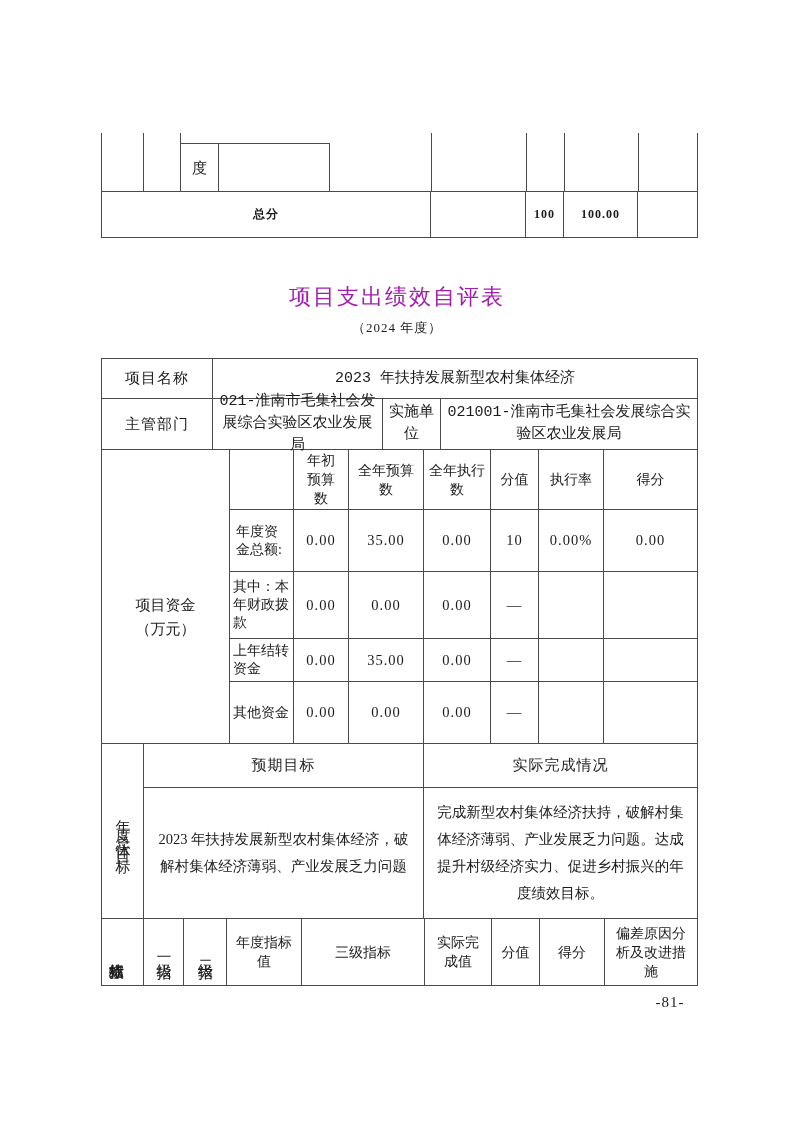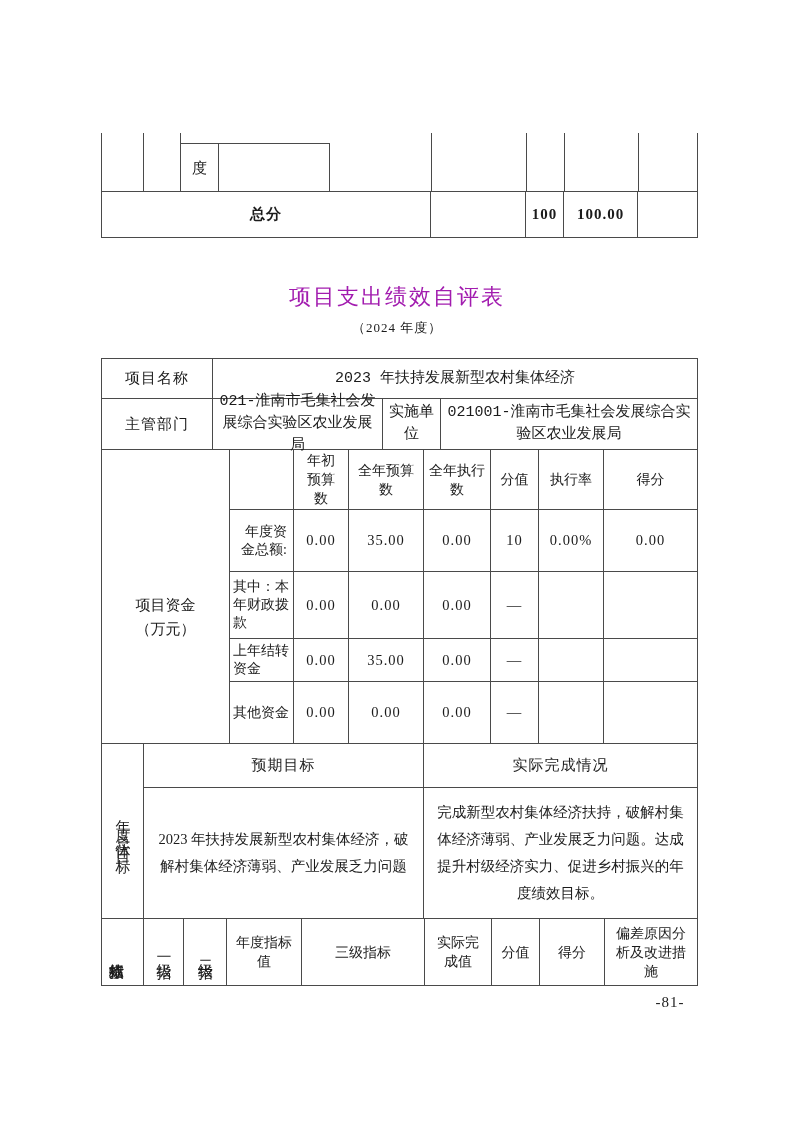--- a/index.html
+++ b/index.html
@@ -12,21 +12,21 @@
   }
 
   
   .top-table{ position:absolute; left:101px; top:133px; width:597px; border-left:1px solid var(--bc); }
   .tt-row{ display:flex; }
   .tt-row-a{ height:59px; border-bottom:1px solid var(--bc); }
   .tt-row-b{ height:46px; border-bottom:1px solid var(--bc); align-items:center; }
   .tc{ border-right:1px solid var(--bc); display:flex; align-items:center; justify-content:center; height:100%; }
   .degree-box{ margin-top:10px; height:49px; border-top:1px solid var(--bc); border-right:1px solid var(--bc); display:flex; }
   .degree-box .tc{ font-size:15px; }
-  .tt-total{ font-weight:bold; font-size:15px; letter-spacing:1px; }
+  .tt-total{ font-weight:bold; font-size:12px; letter-spacing:1px; }
 
   .w42{width:42px} .w37{width:37px} .w38{width:38px} .w110{width:110px}
   .w102{width:102px} .w95{width:95px} .w74{width:74px} .w329{width:329px}
   .fx{ flex:1; }
 
   
   .title-block{ position:absolute; left:0; top:282px; width:100%; text-align:center; }
   .doc-title{ font-size:22px; letter-spacing:2px; color:#a21caf; }
   .doc-subtitle{ font-size:13px; margin-top:7px; letter-spacing:1px; }
 
@@ -46,21 +46,21 @@
   .funds-label{ width:128px; }
   .funds-label span{ display:inline-block; width:82px; font-size:15px; line-height:24px; text-align:center;margin-top:41px; }
   .funds-grid{ flex:1; display:flex; flex-direction:column; }
   .frow{ display:flex; }
   .fh{ height:60px; } .f1{ height:62px; } .f2{ height:67px; } .f3{ height:43px; } .f4{ height:62px; }
   .w-sub{ width:64px; } .w-ib{ width:55px; } .w-ab{ width:75px; } .w-ex{ width:67px; }
   .w-sc{ width:48px; } .w-rt{ width:65px; }
   .hdr{ line-height:19px; padding:0 4px; }
   .hdr-narrow{ padding:0 13px; }
   .subname{ justify-content:flex-start; text-align:left; padding:2px 3px; line-height:18px; }
-  .subname.centered{ justify-content:center; text-align:right; padding:2px 6px; }
+  .subname.centered{ justify-content:center; text-align:left; padding:2px 6px; }
   .num{ letter-spacing:1px; font-size:14.5px; }
 
   
   .goal-side{ width:42px; }
   .goal-grid{ flex:1; display:flex; flex-direction:column; }
   .g-h{ height:44px; } .g-c{ height:131px; }
   .w-exp{ width:280px; }
   .goal-hdr{ font-size:15px; letter-spacing:1px; }
   .goal-txt{ font-size:14.5px; line-height:27px; padding:0 10px; }
   .vtext{ writing-mode:vertical-rl; text-orientation:upright; }

